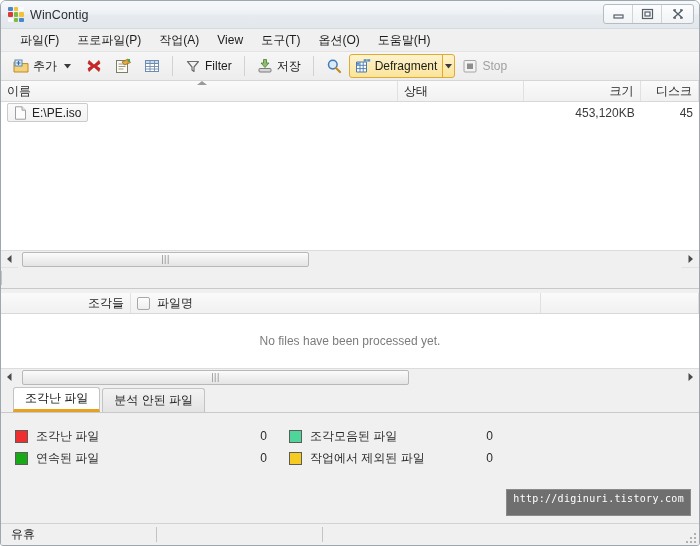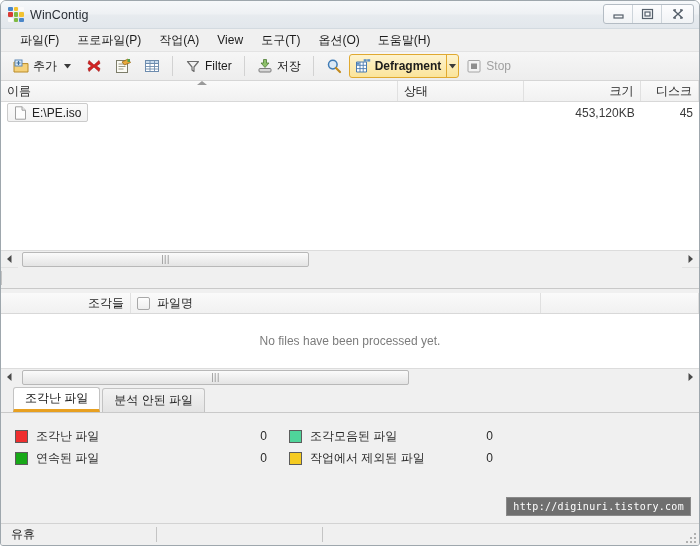--- a/index.html
+++ b/index.html
@@ -90,21 +90,20 @@
     border-radius: 3px; white-space: nowrap; cursor: default;
   }
   .tb.disabled { color: #a0a0a0; }
   .tb-split {
     display: flex; align-items: center; height: 24px;
     border: 1px solid transparent; border-radius: 3px;
   }
   .tb-split.active {
     background: linear-gradient(to bottom,#fdf3cf,#fbe49a);
     border-color: #e0a930;
-    font-weight: bold;
   }
   .tb-split .tb { border: none; background: transparent; }
   .caret {
     width: 12px; height: 22px; display: flex; align-items: center; justify-content: center;
     color: #444;
   }
   .caret.bordered { border-left: 1px solid #e0a930; }
   .tb-sep { width: 1px; height: 20px; background: #d2d2d2; margin: 0 5px; }
   .ico { width: 16px; height: 16px; display: block; }
 
@@ -228,21 +227,21 @@
   .lg { display: flex; align-items: center; }
   .sw { width: 13px; height: 13px; border: 1px solid #5c5c5c; flex: 0 0 auto; }
   .lbl { font-size: 12px; color: #2a2a2a; margin-left: 8px; white-space: nowrap; }
   .num { font-size: 12px; color: #2a2a2a; text-align: right; }
 
   .watermark {
     position: absolute; right: 8px; bottom: 7px;
     background: #6f6f6f; color: #ffffff;
     font-family: "DejaVu Sans Mono", "Liberation Mono", monospace;
     font-size: 10px; letter-spacing: .3px;
-    padding: 3px 6px 3px 6px;
+    padding: 3px 6px 11px 6px;
     border: 1px solid #8a8a8a;
     white-space: nowrap;
   }
 
   
   .statusbar {
     height: 22px; background: #f0f0f0;
     border-top: 1px solid #d3d3d3;
     display: flex; align-items: center;
     font-size: 12px; color: #1c1c1c;

